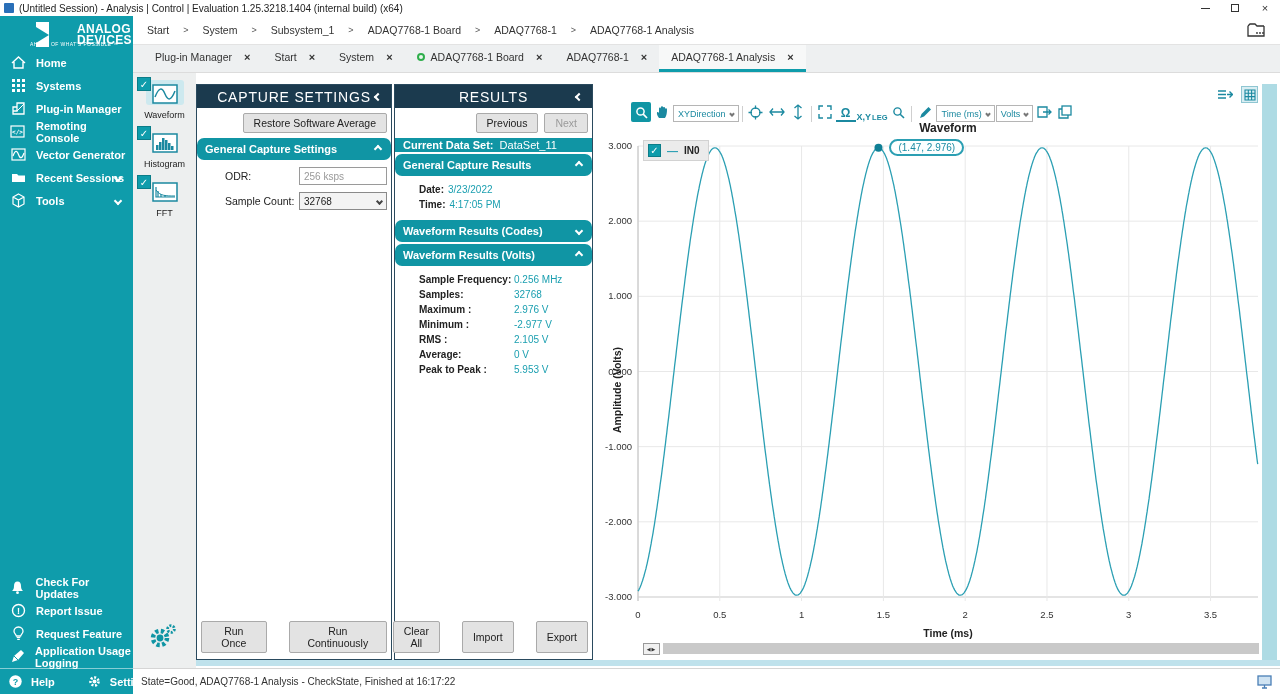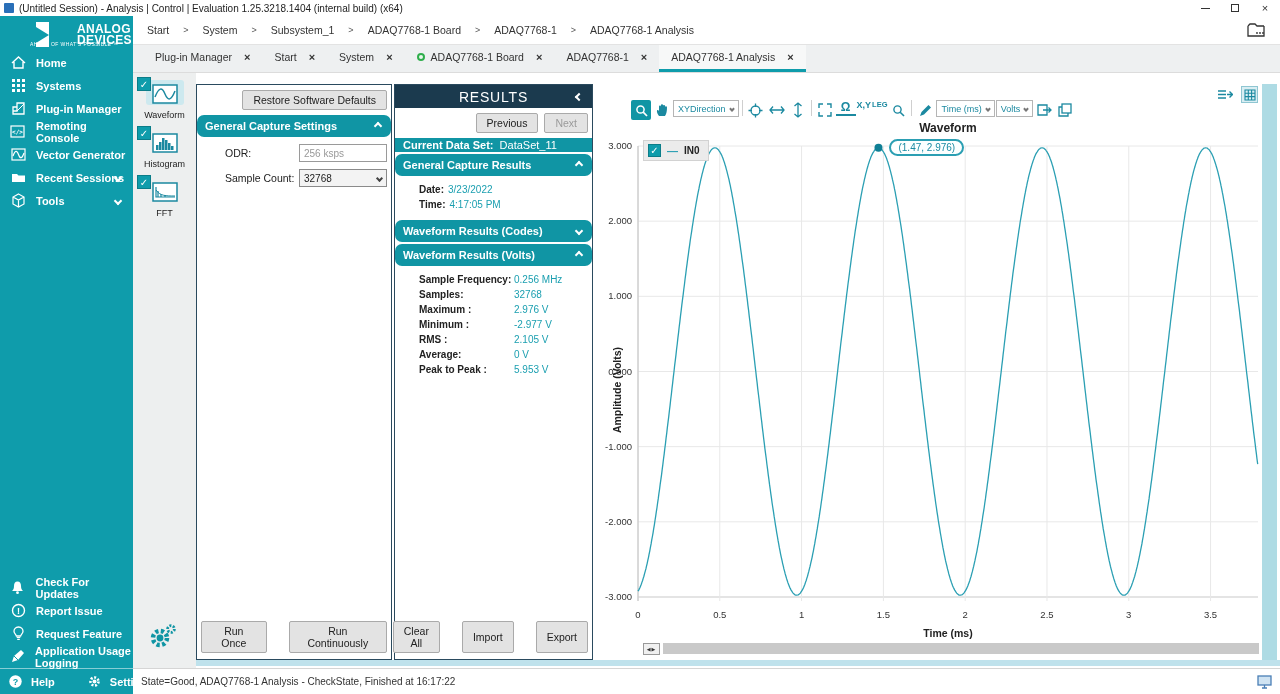--- a/index.html
+++ b/index.html
@@ -86,21 +86,21 @@
   .kv-row .k { font-weight:bold; margin-right:4px; }
   .kv-row .v { color:#1b9fb0; }
   .stat-row { font-size:10px; line-height:15px; display:flex; }
   .stat-row .k { font-weight:bold; color:#222; width:95px; flex:none; }
   .stat-row .v { color:#1b9fb0; }
 
   
   .chart { left:593px; top:84px; width:687px; height:576px; background:#fff; }
   .chart-topicons { position:absolute; right:22px; top:2px; display:flex; gap:8px; align-items:center; }
   .grid-btn { width:17px; height:17px; background:#d9eef3; border:1px solid #8fc6d2; display:flex; align-items:center; justify-content:center; }
-  .chart-toolbar { position:absolute; left:38px; top:16px; height:22px; display:flex; align-items:flex-start; gap:1px; }
+  .chart-toolbar { position:absolute; left:38px; top:16px; height:22px; display:flex; align-items:flex-end; gap:1px; }
   .tool-btn { width:20px; height:20px; display:flex; align-items:center; justify-content:center; color:#1b89a0; cursor:pointer; font-size:12px; }
   .tool-btn.active { background:#1095a4; border-radius:2px; color:#fff; }
   .tool-sep { width:1px; height:16px; background:#cfcfcf; margin:0 2px; }
   .tool-dd { border:1px solid #b5b5b5; background:#fff; height:17px; display:flex; align-items:center; font-size:9px; color:#1b89a0; padding:0 4px; gap:4px; cursor:pointer; }
   .tool-dd .chev { width:4px; height:4px; border-color:#777; }
   .tool-txt { font-size:9px; font-weight:bold; color:#1b89a0; cursor:pointer; }
   .chart-title { position:absolute; left:45px; top:37px; width:620px; text-align:center; font-size:12px; font-weight:bold; color:#222; }
   .legend { position:absolute; left:50px; top:56px; background:#ebebeb; border:1px solid #d2d2d2; display:flex; align-items:center; padding:3px 8px 3px 4px; gap:6px; }
   .legend .dash { color:#2b9fb3; font-weight:bold; font-size:11px; }
   .legend .name { font-size:10px; font-weight:bold; color:#222; }
@@ -387,22 +387,26 @@
     <span class="strip-gear">
         <svg width="30" height="28" viewBox="0 0 30 28">
           <circle cx="13" cy="16" r="7" fill="none" stroke="#1095a4" stroke-width="4.5" stroke-dasharray="3.2 2.4"></circle>
           <circle cx="13" cy="16" r="3.4" fill="#1095a4"></circle>
           <circle cx="24" cy="7" r="3.4" fill="none" stroke="#1095a4" stroke-width="2.8" stroke-dasharray="2 1.5"></circle>
         </svg>
       </span>
   </div>
 
   <div class="abs panel panel-capture">
+    <div class="panel-header">
+      <span>CAPTURE SETTINGS</span>
+      <span class="chev left"></span>
+    </div>
     <div class="panel-toolbar">
-      <button class="btn">Restore Software Defaults</button>
+      <button class="btn">Restore Software Average</button>
     </div>
     <div class="section-bar">
       <span>General Capture Settings</span>
       <span class="chev up"></span>
     </div>
     <div class="form-row">
       <label>ODR:</label>
       <input type="text" value="256 ksps" style="">
     </div>
     <div class="form-row">

